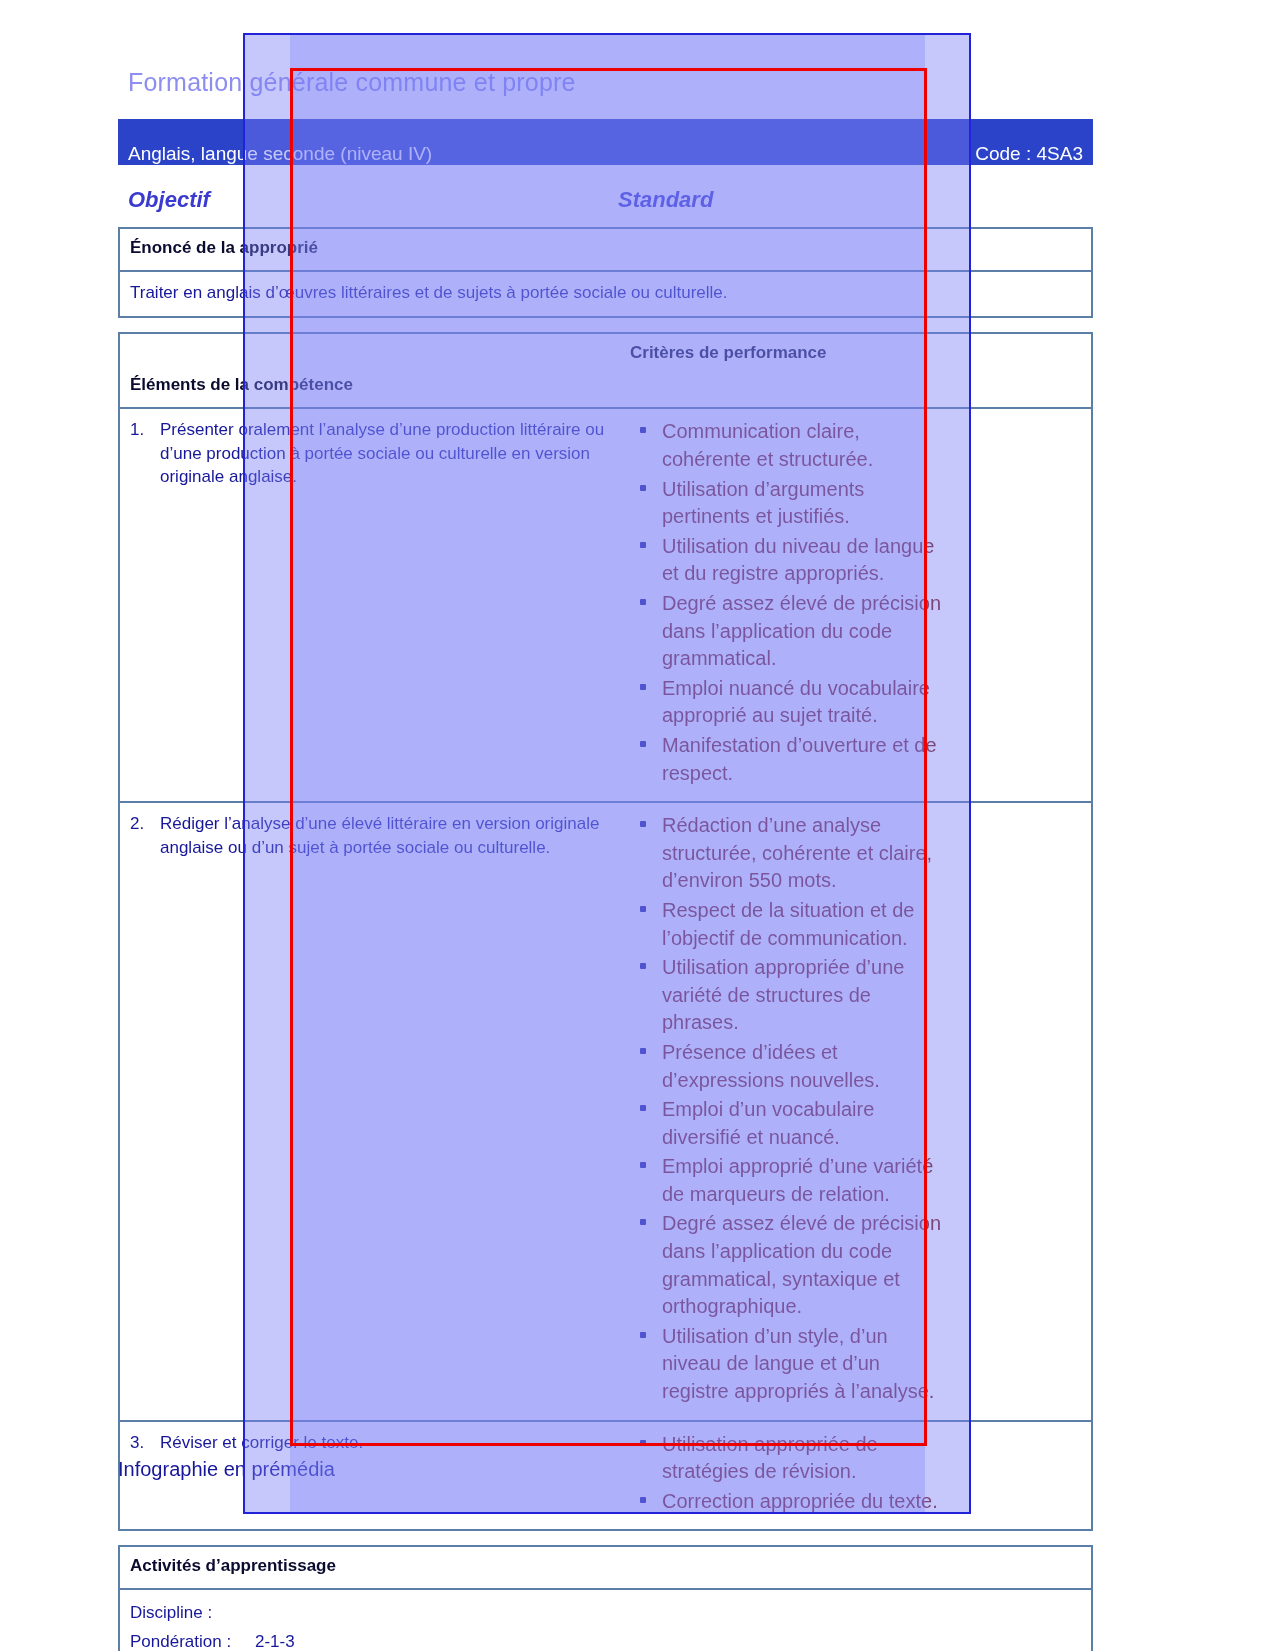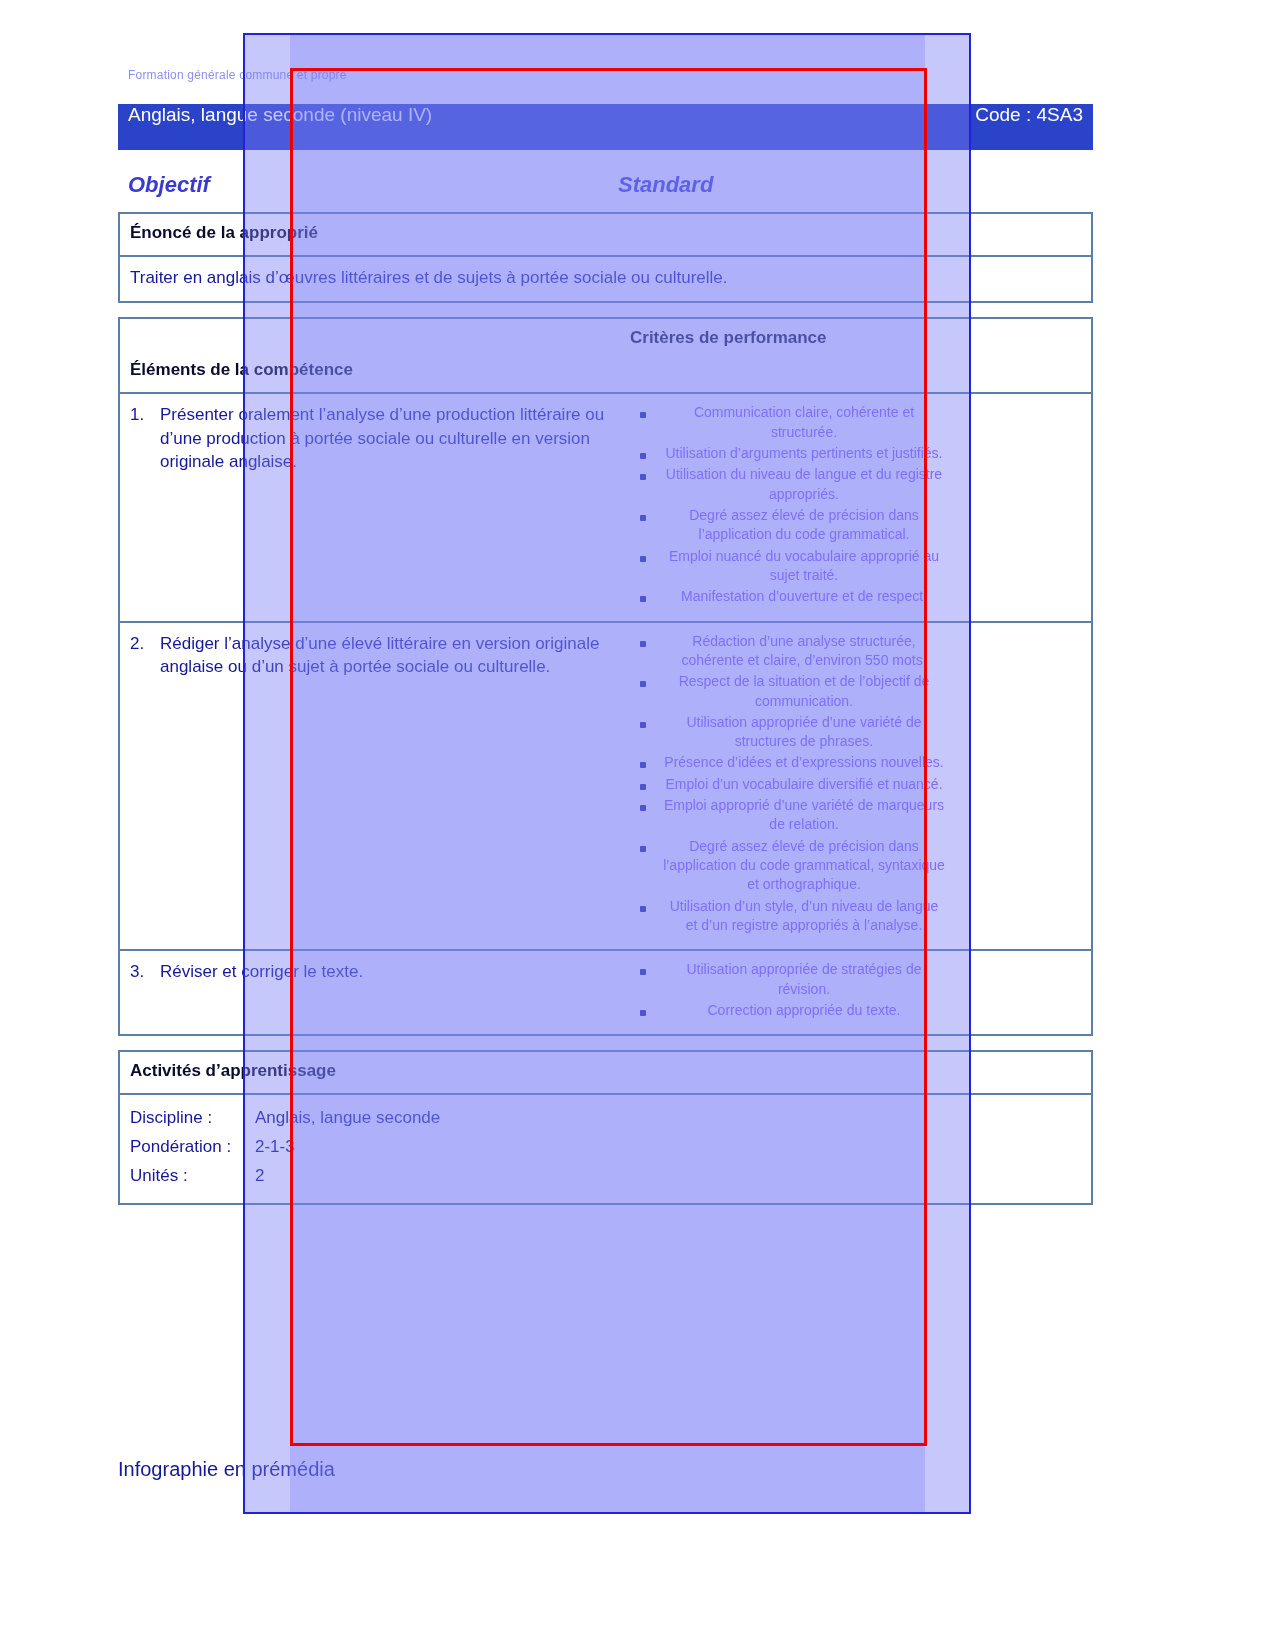--- a/index.html
+++ b/index.html
@@ -20,28 +20,28 @@
   #sel-inner{left:290px;top:33px;width:635px;height:1481px;
              background:rgba(120,125,245,0.30);}
   
   #crop-rect{left:290px;top:68px;width:637px;height:1378px;
              border:3px solid #ee0000;box-sizing:border-box;background:transparent;}
 
   
   #doc{position:absolute;left:118px;top:60px;width:975px;}
 
   .sec-title{
-    font-size:12px;color:#8e8ef0;letter-spacing:.2px;
+    font-size:25px;color:#8e8ef0;letter-spacing:.2px;
     padding:8px 10px 6px 10px;
   }
 
   
   .course-bar{
     position:relative;margin-top:16px;height:46px;
-    background:#2a43c8;color:#ffffff;display:flex;align-items:flex-start;
+    background:#2a43c8;color:#ffffff;display:flex;align-items:flex-end;
     padding:0 10px;box-sizing:border-box;
   }
   .course-bar .name{font-size:19px;}
   .course-bar .code{margin-left:auto;font-size:19px;}
 
   
   .obj-std{display:flex;margin-top:22px;padding:0 10px;}
   .obj-std .o,.obj-std .s{
     font-size:22px;font-weight:bold;font-style:italic;color:#3a3ad0;
   }
@@ -61,21 +61,21 @@
 
   
   .elem{display:flex;font-size:17px;color:#17179a;line-height:1.38;}
   .elem .num{width:30px;flex:none;}
   .elem .txt{flex:1;}
 
   
   ul.crit{margin:0;padding:0;list-style:none;}
   ul.crit li{
     position:relative;padding-left:32px;margin-bottom:2px;
-    font-size:14px;color:#8b5cf6;line-height:1.38;text-align:center;
+    font-size:20px;color:#7f1d1d;line-height:1.38;
   }
   ul.crit li:before{
     content:"";position:absolute;left:10px;top:9px;
     width:6px;height:6px;background:#17179a;border-radius:1px;
   }
 
   
   .act .line{display:flex;font-size:17px;color:#17179a;line-height:1.7;}
   .act .lbl{width:125px;flex:none;}
   .act .val{flex:1;}
@@ -191,21 +191,20 @@
       <div class="row">
         <div class="cell" style="width:840px;">
           <div class="hdr" style="padding:0;">Activités d’apprentissage</div>
         </div>
         <div class="cell c-pad"></div>
       </div>
       <div class="row">
         <div class="cell act" style="width:840px;" id="act-fields">
             <div class="line">
               <span class="lbl">Discipline :</span>
-              <span class="val">Anglais, langue seconde</span>
             </div>
             <div class="line">
               <span class="lbl">Pondération :</span>
               <span class="val">2-1-3</span>
             </div>
             <div class="line">
               <span class="lbl">Unités :</span>
               <span class="val">2</span>
             </div>
           </div>

